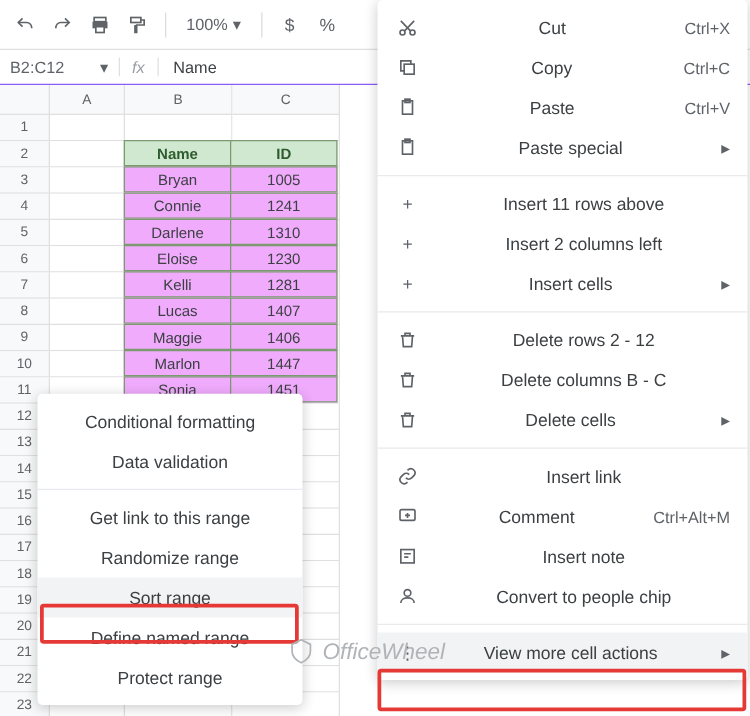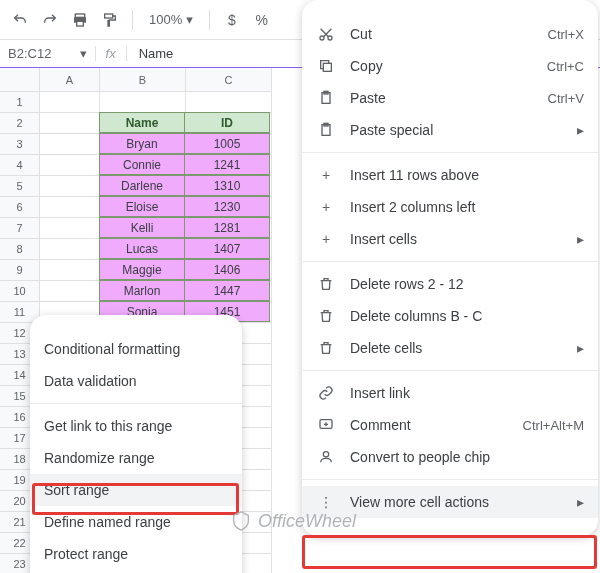--- a/index.html
+++ b/index.html
@@ -56,24 +56,25 @@
 .cell { width: 86px; border-right: 1px solid #e0e0e0; border-bottom: 1px solid #e0e0e0; display: flex; align-items: center; justify-content: center; font-size: 12px; background: #fff;}
 .cell.a { width: 60px;}
 .datatable { position: absolute; left: 60px; top: 21px; }
 .dtrow { display: flex; height: 21px; }
 .dtcell { width: 86px; height: 21px; border: 1px solid #7b9a6f; margin-left: -1px; margin-top: -1px; display: flex; align-items: center; justify-content: center; font-size: 12px; background: #f0abfc;}
 .dthdr { background: #d0e8d0; color: #2e5c2e; font-weight: bold;}
 .context-menu {
   position: absolute;
   background: #fff;
   box-shadow: 0 2px 10px rgba(0,0,0,0.2);
-  border-radius: 16px;
-  padding: 18px 0;
+  border-radius: 4px;
+  padding: 6px 0;
   font-size: 14px;
   color: #3c4043;
+  text-align: center;
 }
 .cm1 { left: 302px; top: 0; width: 296px; }
 .cm2 { left: 30px; top: 315px; width: 212px; }
 .cm-item {
   height: 32px;
   display: flex;
   align-items: center;
   padding: 0 14px;
   gap: 14px;
 }
@@ -437,20 +438,29 @@
           <rect x="3" y="4" width="18" height="13" rx="2"></rect>
           <path d="M12 8v6M9 11h6"></path>
         </svg>
       </span>
     <span class="cm-label">Comment</span>
     <span class="cm-shortcut">Ctrl+Alt+M</span>
   </div>
   <div class="cm-item">
     <span class="cm-icon">
         <svg width="16" height="16" viewBox="0 0 24 24" fill="none" stroke="#5f6368" stroke-width="2">
+          <rect x="4" y="4" width="16" height="16"></rect>
+          <path d="M8 9h8M8 13h5"></path>
+        </svg>
+      </span>
+    <span class="cm-label">Insert note</span>
+  </div>
+  <div class="cm-item">
+    <span class="cm-icon">
+        <svg width="16" height="16" viewBox="0 0 24 24" fill="none" stroke="#5f6368" stroke-width="2">
           <circle cx="12" cy="8" r="4"></circle>
           <path d="M4 20c0-4 4-6 8-6s8 2 8 6"></path>
         </svg>
       </span>
     <span class="cm-label">Convert to people chip</span>
   </div>
   <div class="cm-sep"></div>
   <div class="cm-item hl">
     <span class="cm-icon">⋮</span>
     <span class="cm-label">View more cell actions</span>

